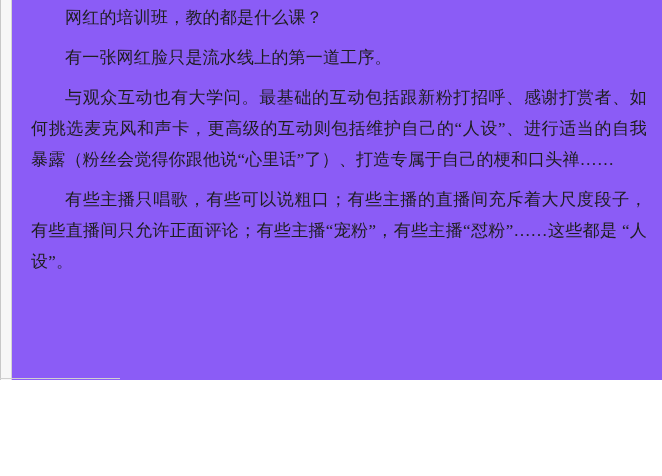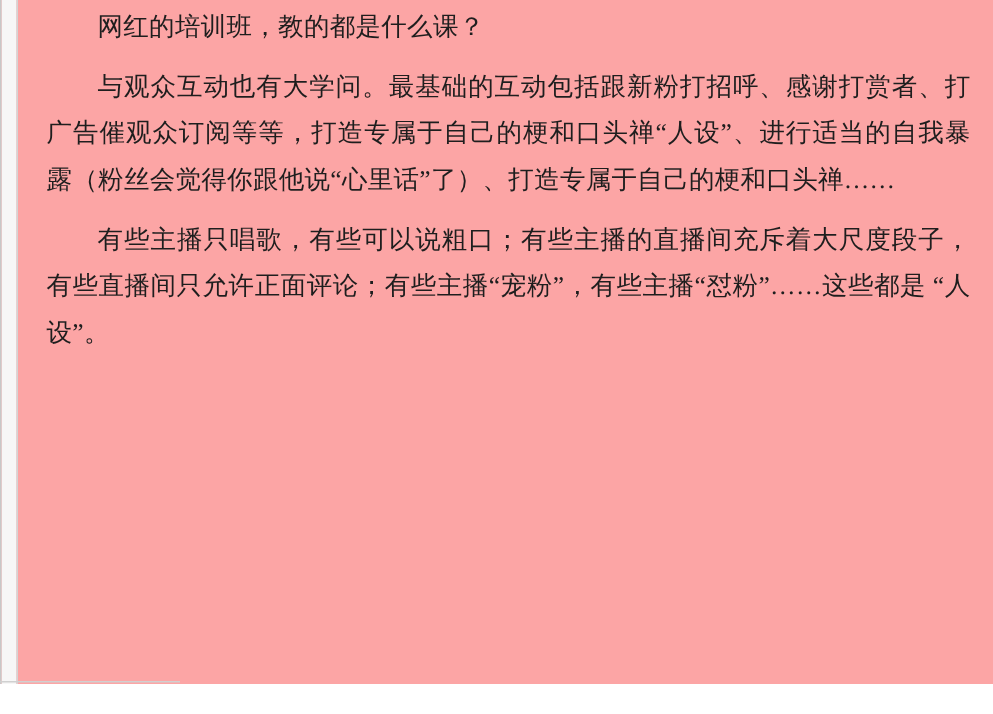--- a/index.html
+++ b/index.html
@@ -3,22 +3,22 @@
   <meta charset="utf-8">
   <style>
     html, body {
       margin: 0;
       padding: 0;
       background: #ffffff;
     }
     .page {
       position: relative;
       width: 662px;
-      height: 456px;
-      background: #fca5a5;
+      height: 380px;
+      background: #8b5cf6;
       overflow: hidden;
       font-family: "Liberation Serif", "DejaVu Serif", serif;
       color: #1e1e1e;
       box-sizing: border-box;
     }
     .edge-line-left-outer {
       position: absolute;
       left: 0; top: 0; bottom: 0;
       width: 1px;
       background: #c8c8c8;
@@ -65,16 +65,17 @@
 <body>
 
 <div class="page">
   <span class="edge-strip-left"></span>
   <span class="edge-line-left-outer"></span>
   <span class="edge-line-left-inner"></span>
   <span class="edge-line-bottom"></span>
 
   <div class="content">
     <p class="para">网红的培训班，教的都是什么课？</p>
-    <p class="para">与观众互动也有大学问。最基础的互动包括跟新粉打招呼、感谢打赏者、打广告催观众订阅等等，打造专属于自己的梗和口头禅“人设”、进行适当的自我暴露（粉丝会觉得你跟他说“心里话”了）、打造专属于自己的梗和口头禅……</p>
+    <p class="para">有一张网红脸只是流水线上的第一道工序。</p>
+    <p class="para">与观众互动也有大学问。最基础的互动包括跟新粉打招呼、感谢打赏者、如何挑选麦克风和声卡，更高级的互动则包括维护自己的“人设”、进行适当的自我暴露（粉丝会觉得你跟他说“心里话”了）、打造专属于自己的梗和口头禅……</p>
     <p class="para">有些主播只唱歌，有些可以说粗口；有些主播的直播间充斥着大尺度段子，有些直播间只允许正面评论；有些主播“宠粉”，有些主播“怼粉”……这些都是 “人设”。</p>
   </div>
 </div>
 
 </body></html>

